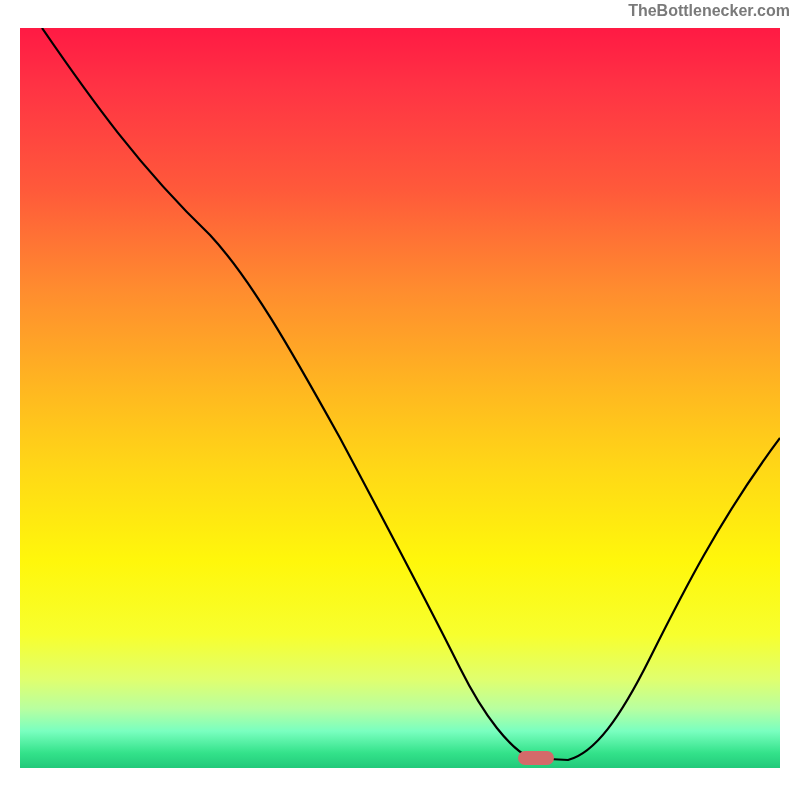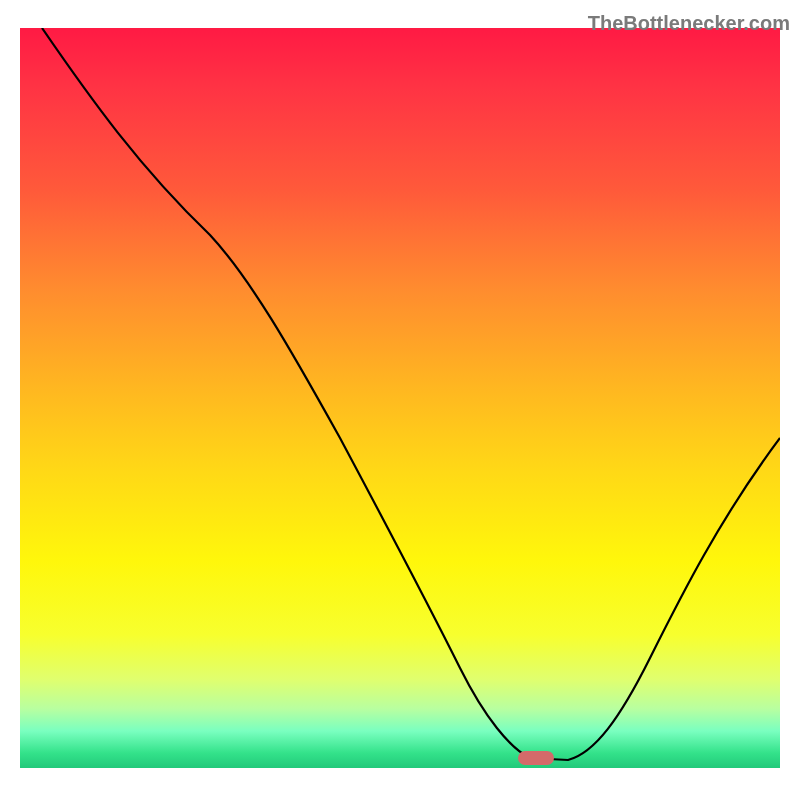--- a/index.html
+++ b/index.html
@@ -10,23 +10,23 @@
   background: #ffffff;
   font-family: Arial, sans-serif;
 }
 .container {
   position: relative;
   width: 800px;
   height: 800px;
 }
 .watermark {
   position: absolute;
-  top: 12px;
+  top: 2px;
   right: 10px;
-  font-size: 20px;
+  font-size: 16px;
   font-weight: bold;
   color: #7a7a7a;
   z-index: 10;
 }
 .plot-area {
   position: absolute;
   left: 20px;
   top: 28px;
   width: 760px;
   height: 740px;

